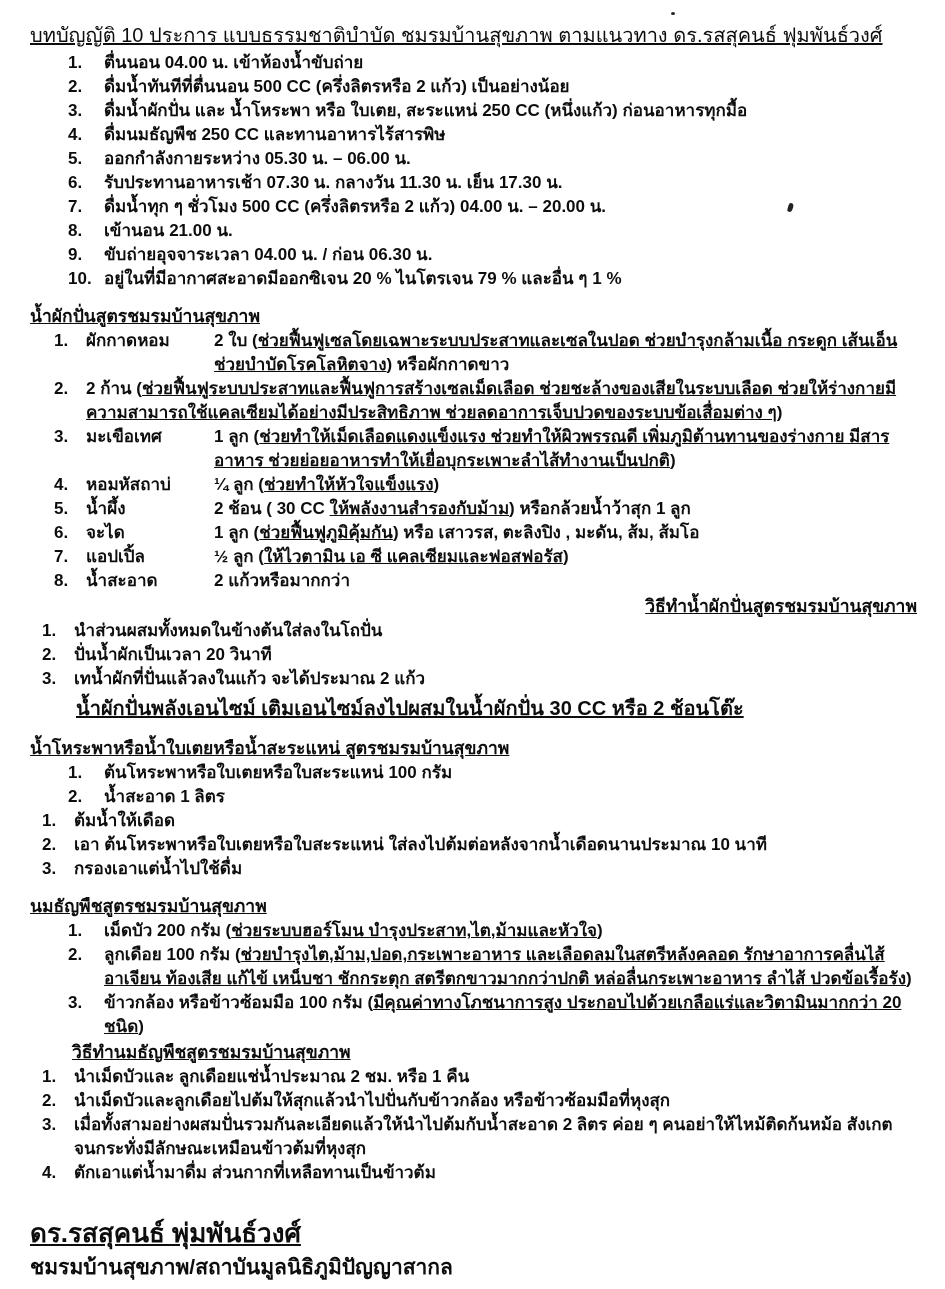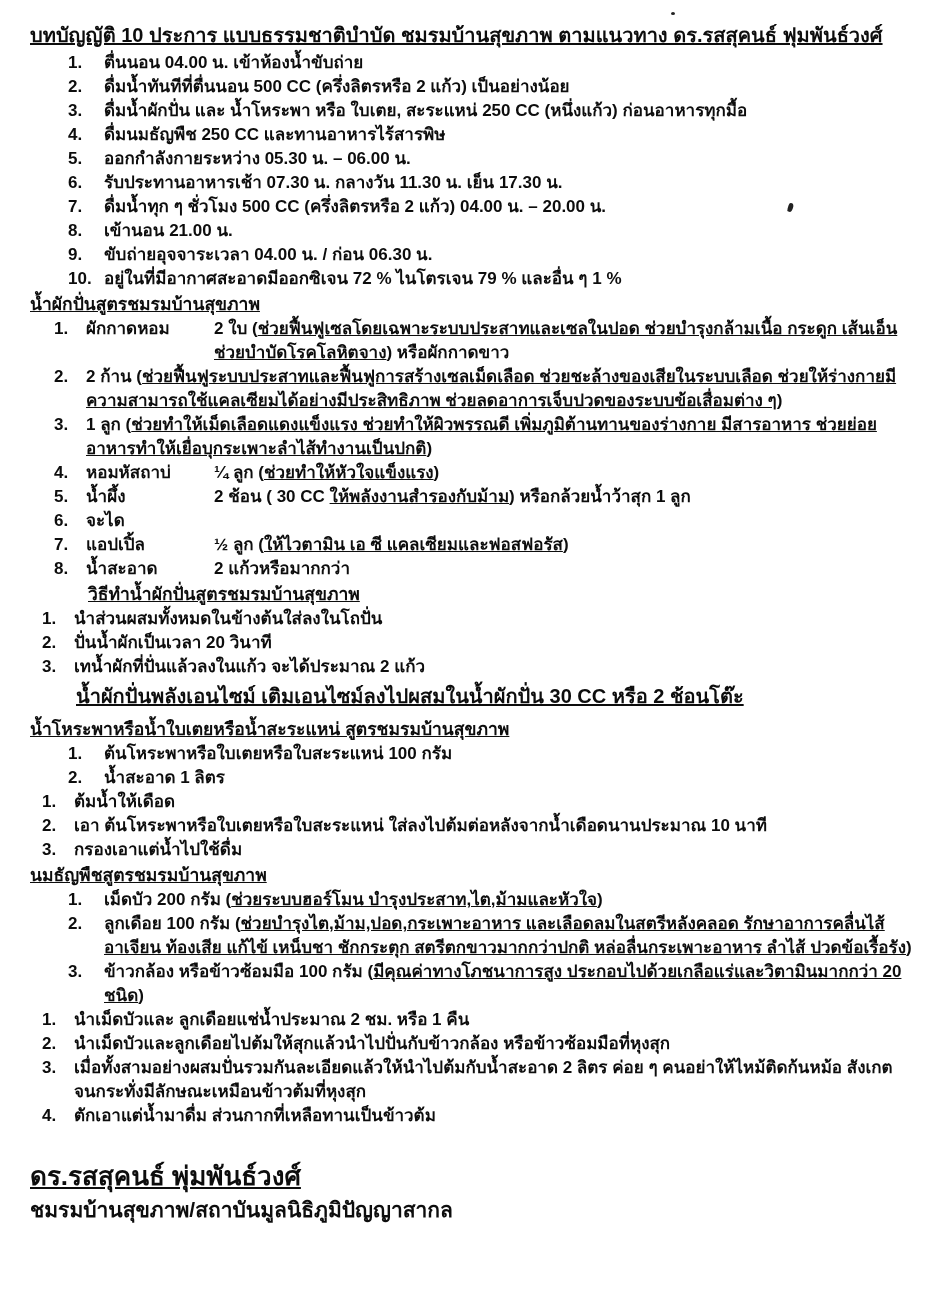--- a/index.html
+++ b/index.html
@@ -13,21 +13,21 @@
     font-family: "Liberation Sans", "DejaVu Sans", sans-serif;
     color: #0d0d0d;
     position: relative;
     -webkit-font-smoothing: antialiased;
   }
   .doc {
     padding: 22px 28px 20px 30px;
   }
   .title {
     font-size: 20px;
-    font-weight: 700;
+    font-weight: 400;
     text-decoration: underline;
     line-height: 26px;
     margin-bottom: 3px;
     white-space: nowrap;
   }
   .row {
     display: flex;
     font-size: 17px;
     font-weight: 700;
     line-height: 24px;
@@ -38,36 +38,36 @@
   
   .cmd { padding-left: 38px; }
   .cmd .num { flex: 0 0 36px; }
   .cmd .txt { flex: 1; }
   
   .section-heading {
     font-size: 17.5px;
     font-weight: 700;
     text-decoration: underline;
     line-height: 26px;
-    margin-top: 0;
+    margin-top: 12px;
   }
   
   .ing { padding-left: 24px; }
   .ing .num { flex: 0 0 32px; }
   .ing .name { flex: 0 0 128px; }
   .ing .desc { flex: 1; }
   .u { text-decoration: underline; }
   
   .method-heading {
     font-size: 17.5px;
     font-weight: 700;
     text-decoration: underline;
     line-height: 26px;
   }
-  .mh-veg { padding-left: 58px; }
+  .mh-veg { padding-left: 58px; text-align: right; }
   .mh-std { padding-left: 42px; }
   
   .step { padding-left: 12px; }
   .step .num { flex: 0 0 32px; }
   .step .txt { flex: 1; }
   
   .enzyme {
     font-size: 20px;
     font-weight: 700;
     text-decoration: underline;
@@ -136,53 +136,55 @@
     <div class="row cmd">
         <span class="num">8.</span>
         <span class="txt">เข้านอน 21.00 น.</span>
       </div>
     <div class="row cmd">
         <span class="num">9.</span>
         <span class="txt">ขับถ่ายอุจจาระเวลา 04.00 น. / ก่อน 06.30 น.</span>
       </div>
     <div class="row cmd">
         <span class="num">10.</span>
-        <span class="txt">อยู่ในที่มีอากาศสะอาดมีออกซิเจน 72 % ไนโตรเจน 79 %  และอื่น ๆ 1 %</span>
+        <span class="txt">อยู่ในที่มีอากาศสะอาดมีออกซิเจน 20 % ไนโตรเจน 79 %  และอื่น ๆ 1 %</span>
       </div>
   </div>
 
   <div class="section-heading">น้ำผักปั่นสูตรชมรมบ้านสุขภาพ</div>
 
   <div>
     <div class="row ing">
         <span class="num">1.</span>
         <span class="name">ผักกาดหอม</span>
         <span class="desc"><span>2 ใบ (</span><span class="u">ช่วยฟื้นฟูเซลโดยเฉพาะระบบประสาทและเซลในปอด ช่วยบำรุงกล้ามเนื้อ กระดูก เส้นเอ็น ช่วยบำบัดโรคโลหิตจาง</span><span>) หรือผักกาดขาว</span></span>
       </div>
     <div class="row ing">
         <span class="num">2.</span>
         <span class="desc"><span>2 ก้าน (</span><span class="u">ช่วยฟื้นฟูระบบประสาทและฟื้นฟูการสร้างเซลเม็ดเลือด ช่วยชะล้างของเสียในระบบเลือด ช่วยให้ร่างกายมีความสามารถใช้แคลเซียมได้อย่างมีประสิทธิภาพ ช่วยลดอาการเจ็บปวดของระบบข้อเสื่อมต่าง ๆ</span><span>)</span></span>
       </div>
     <div class="row ing">
         <span class="num">3.</span>
+        <span class="name">มะเขือเทศ</span>
         <span class="desc"><span>1 ลูก (</span><span class="u">ช่วยทำให้เม็ดเลือดแดงแข็งแรง ช่วยทำให้ผิวพรรณดี เพิ่มภูมิต้านทานของร่างกาย มีสารอาหาร ช่วยย่อยอาหารทำให้เยื่อบุกระเพาะลำไส้ทำงานเป็นปกติ</span><span>)</span></span>
       </div>
     <div class="row ing">
         <span class="num">4.</span>
         <span class="name">หอมหัสถาบ่</span>
         <span class="desc"><span>¼ ลูก (</span><span class="u">ช่วยทำให้หัวใจแข็งแรง</span><span>)</span></span>
       </div>
     <div class="row ing">
         <span class="num">5.</span>
         <span class="name">น้ำผึ้ง</span>
         <span class="desc"><span>2 ช้อน ( 30 CC </span><span class="u">ให้พลังงานสำรองกับม้าม</span><span>) หรือกล้วยน้ำว้าสุก 1 ลูก</span></span>
       </div>
     <div class="row ing">
         <span class="num">6.</span>
         <span class="name">จะได</span>
+        <span class="desc"><span>1 ลูก  (</span><span class="u">ช่วยฟื้นฟูภูมิคุ้มกัน</span><span>) หรือ เสาวรส, ตะลิงปิง , มะดัน, ส้ม, ส้มโอ</span></span>
       </div>
     <div class="row ing">
         <span class="num">7.</span>
         <span class="name">แอปเปิ้ล</span>
         <span class="desc"><span>½ ลูก (</span><span class="u">ให้ไวตามิน เอ ซี แคลเซียมและฟอสฟอรัส</span><span>)</span></span>
       </div>
     <div class="row ing">
         <span class="num">8.</span>
         <span class="name">น้ำสะอาด</span>
         <span class="desc"><span>2 แก้วหรือมากกว่า</span><span class="u"></span><span></span></span>
@@ -247,20 +249,21 @@
     <div class="row cmd">
         <span class="num">2.</span>
         <span class="txt"><span>ลูกเดือย 100 กรัม (</span><span class="u">ช่วยบำรุงไต,ม้าม,ปอด,กระเพาะอาหาร และเลือดลมในสตรีหลังคลอด รักษาอาการคลื่นไส้อาเจียน ท้องเสีย แก้ไข้ เหน็บชา ชักกระตุก สตรีตกขาวมากกว่าปกติ หล่อลื่นกระเพาะอาหาร ลำไส้ ปวดข้อเรื้อรัง</span><span>)</span></span>
       </div>
     <div class="row cmd">
         <span class="num">3.</span>
         <span class="txt"><span>ข้าวกล้อง หรือข้าวซ้อมมือ 100 กรัม (</span><span class="u">มีคุณค่าทางโภชนาการสูง ประกอบไปด้วยเกลือแร่และวิตามินมากกว่า 20 ชนิด</span><span>)</span></span>
       </div>
   </div>
 
+  <div class="method-heading mh-std">วิธีทำนมธัญพืชสูตรชมรมบ้านสุขภาพ</div>
 
   <div>
     <div class="row step">
         <span class="num">1.</span>
         <span class="txt">นำเม็ดบัวและ ลูกเดือยแช่น้ำประมาณ 2 ชม. หรือ 1 คืน</span>
       </div>
     <div class="row step">
         <span class="num">2.</span>
         <span class="txt">นำเม็ดบัวและลูกเดือยไปต้มให้สุกแล้วนำไปปั่นกับข้าวกล้อง หรือข้าวซ้อมมือที่หุงสุก</span>
       </div>

